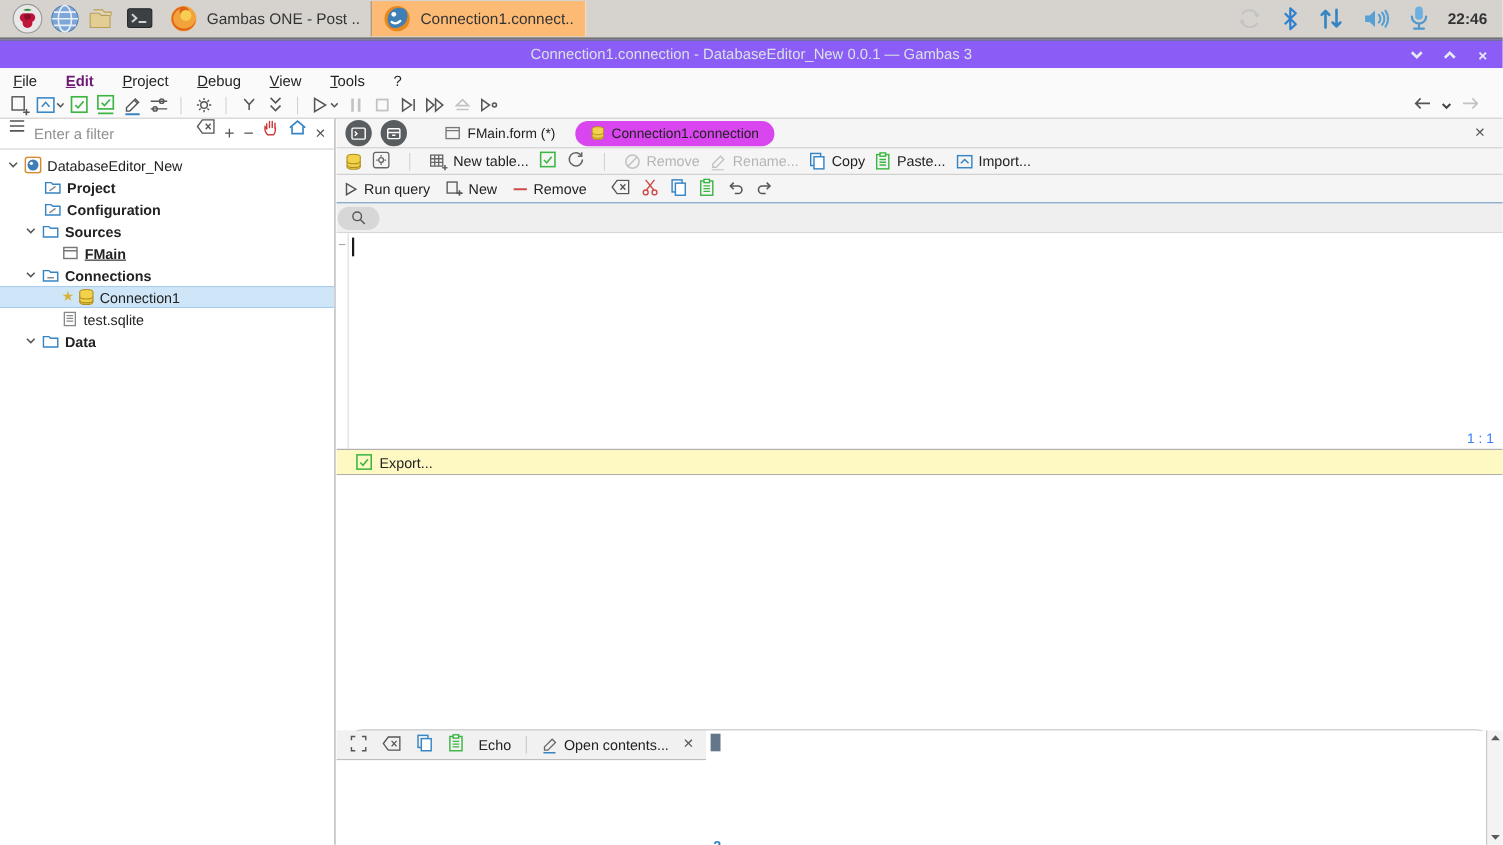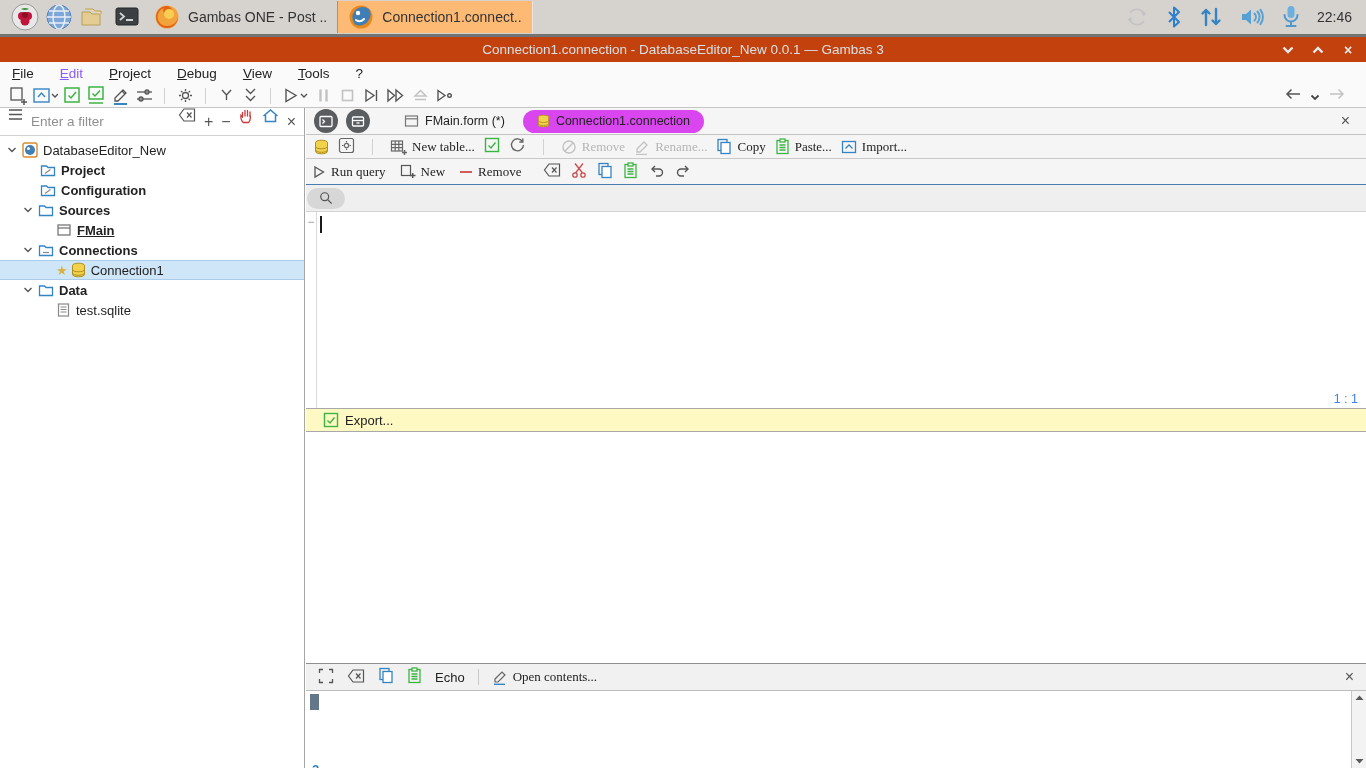--- a/index.html
+++ b/index.html
@@ -5,36 +5,36 @@
   * { box-sizing: border-box; margin: 0; padding: 0; }
   html,body { width:1366px; height:768px; overflow:hidden;
     font-family:"Liberation Sans","DejaVu Sans",sans-serif; font-size:13px; color:#222; background:#fff; }
 
   
   .taskbar { position:absolute; left:0; top:0; width:1366px; height:36px; background:#d6d3cf;
     border-bottom:2px solid #737373; display:flex; align-items:center; padding:0 8px; }
   .tb-ic { width:34px; height:32px; display:flex; align-items:center; justify-content:center; }
   .task-btn { height:32px; display:flex; align-items:center; gap:8px; padding:0 10px; font-size:14px; color:#333; }
   .task-btn.active { background:#fdba74; border-left:1px solid #9a9792; border-right:1px solid #e8e5e0;text-align:center; }
-  .tray { margin-left:auto; display:flex; align-items:center; gap:16px; padding-right:6px; }
+  .tray { margin-left:auto; display:flex; align-items:center; gap:16px; padding-right:6px;font-weight:bold; }
   .clock { font-size:14px; color:#333; }
 
   
-  .titlebar { position:absolute; left:0; top:36px; width:1366px; height:26px; background:#c2410c;
+  .titlebar { position:absolute; left:0; top:36px; width:1366px; height:26px; background:#8b5cf6;
     border-top:1px solid #69767f; display:flex; align-items:center; }
   .titlebar .title { position:absolute; left:0; right:0; text-align:center; color:#d9e0e6; font-size:13.5px; }
   .win-controls { margin-left:auto; display:flex; align-items:center; gap:14px; padding-right:10px; z-index:2; }
   .win-controls .wc { width:16px; height:16px; display:flex; align-items:center; justify-content:center; color:#e6ebef; font-size:14px; font-weight:bold; }
 
   
   .menubar { position:absolute; left:0; top:62px; width:1366px; height:22px; background:#fafafa;
     display:flex; align-items:center; gap:26px; padding-left:12px; font-size:13.5px; }
   .menu-item { display:inline-block; }
   .menu-item.accel::first-letter { text-decoration:underline; }
-  .menu-item.disabled { color:#8b5cf6; }
+  .menu-item.disabled { color:#701a75;font-weight:bold; }
 
   
   .toolbar { position:absolute; left:0; top:84px; width:1366px; height:24px; background:#fafafa;
     border-bottom:1px solid #c6c6c6; display:flex; align-items:center; padding:0 6px; }
   .tbtn { height:22px; min-width:24px; display:flex; align-items:center; justify-content:center; padding:0 2px; }
   .tsep { width:1px; height:16px; background:#d2d2d2; margin:0 8px; }
   .toolbar .nav { margin-left:auto; display:flex; align-items:center; gap:8px; padding-right:14px; font-size:15px; }
 
   
   .sidebar { position:absolute; left:0; top:108px; width:305px; bottom:0; background:#fff; border-right:1px solid #a6a6a6; }
@@ -60,21 +60,21 @@
   
   .tabbar { height:27px; background:#f5f5f5; border-bottom:1px solid #c4c4c4; display:flex; align-items:center; gap:8px; padding:0 8px; }
   .circ { width:24px; height:24px; border-radius:50%; background:#595d60; display:flex; align-items:center; justify-content:center; }
   .tab { display:flex; align-items:center; gap:6px; font-size:12.5px; padding:0 10px; height:23px; }
   .tab.plain { margin-left:16px; }
   .tab.active { background:#d946ef; border-radius:12px; padding:0 14px; }
   .tab-close { margin-left:auto; margin-right:8px; color:#555; font-size:16px; }
 
   
   .dbtoolbar { height:24px; background:#f5f5f5; border-bottom:1px solid #c9c9c9; display:flex; align-items:center; gap:9px; padding:0 8px; font-size:13px; }
-  .tool-lbl { display:flex; align-items:center; gap:5px;font-family:Liberation Serif, serif; }
+  .tool-lbl { display:flex; align-items:center; gap:5px; }
   .tool-lbl.disabled { color:#b5b5b5; }
 
   
   .middle { flex:1; display:flex; min-height:0; }
   .tablelist { width:266px; border-right:1px solid #adadad; background:#fff; }
   .lrow { height:20px; display:flex; align-items:center; gap:6px; padding-left:6px; font-size:13px; }
   .lrow.selected { background:#d9ecfa; border-bottom:2px solid #2e6da4; height:22px; }
 
   .querypanel { flex:1; display:flex; flex-direction:column; min-width:0; }
   .qtoolbar { height:26px; background:#f5f5f5; border-bottom:1px solid #4a7cb0; display:flex; align-items:center; gap:14px; padding:0 6px; font-size:13px; }
@@ -83,21 +83,21 @@
   .search-pill { width:38px; height:21px; background:#d7d7d7; border-radius:11px; display:flex; align-items:center; justify-content:center; margin-left:1px; }
   .editor { height:197px; background:#fff; border-bottom:1px solid #a8a8a8; position:relative; }
   .gutter { position:absolute; left:0; top:0; bottom:0; width:11px; border-right:1px solid #dadada; color:#9a9a9a; font-size:12px; text-align:center; }
   .gutter .fold { position:relative; top:3px; }
   .caret { position:absolute; left:14px; top:4px; width:2px; height:17px; background:#1a1a1a; }
   .curpos { position:absolute; right:8px; bottom:2px; font-size:12.5px; color:#3b82f6; }
   .exportrow { height:23px; background:#fef9c3; border-bottom:1px solid #a8a8a8; display:flex; align-items:center; gap:6px; padding-left:17px; font-size:13px; }
   .qfiller { flex:1; background:#fff; }
 
   
-  .console { height:105px; border-top:1px solid #8f8f8f; display:flex; flex-direction:column; }
+  .console { height:105px; border-top:1px solid #8f8f8f; display:flex; flex-direction:row;border-radius:25px; }
   .ctoolbar { height:27px; background:#f1f1f1; border-bottom:1px solid #bdbdbd; display:flex; align-items:center; gap:13px; padding:0 12px; font-size:13px; }
   .ctoolbar .csep { width:1px; height:16px; background:#c8c8c8; }
   .ctoolbar .cclose { margin-left:auto; color:#555; font-size:16px; }
   .cbody { flex:1; background:#fff; position:relative; }
   .block-caret { position:absolute; left:4px; top:3px; width:9px; height:16px; background:#64768a; }
   .vscroll { position:absolute; right:0; top:0; bottom:0; width:15px; background:#f3f3f3; border-left:1px solid #c6c6c6; display:flex; flex-direction:column; justify-content:space-between; }
   .sbtn { height:14px; display:flex; align-items:center; justify-content:center; }
   .clip-glyph { position:absolute; left:6px; bottom:-1px; height:7px; overflow:hidden; color:#2f7fc2; font-size:13px; font-weight:bold; }
 </style>
 </head>
@@ -402,37 +402,37 @@
     </div>
     <div class="trow selected pl2">
       <span class="star">★</span>
       <svg width="15" height="16" viewBox="0 0 15 16">
           <ellipse cx="7.5" cy="3.5" rx="6" ry="2.3" fill="#f2d24b" stroke="#b08f1f"></ellipse>
           <path d="M1.5 3.5 V12.5 a6 2.3 0 0 0 12 0 V3.5" fill="#f2d24b" stroke="#b08f1f"></path>
           <path d="M1.5 7.5 a6 2.3 0 0 0 12 0 M1.5 11 a6 2.3 0 0 0 12 0" fill="none" stroke="#b08f1f"></path>
         </svg>
       <span class="lbl">Connection1</span>
     </div>
+    <div class="trow pl2">
+      <svg width="15" height="16" viewBox="0 0 15 16" fill="none" stroke="#888" stroke-width="1.2">
+          <rect x="2.5" y="2" width="10" height="12"></rect>
+          <path d="M4.5 5 H10.5 M4.5 7.5 H10.5 M4.5 10 H10.5"></path>
+        </svg>
+      <span class="lbl">test.sqlite</span>
+    </div>
     <div class="trow bold pl1h">
       <span class="chev">
           <svg width="10" height="8" viewBox="0 0 10 8" fill="none" stroke="#555" stroke-width="1.4">
             <path d="M1.5 2 L5 5.5 L8.5 2"></path>
           </svg>
         </span>
       <svg width="16" height="16" viewBox="0 0 16 16" fill="none" stroke="#3584c4" stroke-width="1.3">
           <path d="M1.5 4 h5 l1.5 1.5 h6.5 v8 H1.5 Z"></path>
         </svg>
       <span class="lbl">Data</span>
-    </div>
-    <div class="trow pl2">
-      <svg width="15" height="16" viewBox="0 0 15 16" fill="none" stroke="#888" stroke-width="1.2">
-          <rect x="2.5" y="2" width="10" height="12"></rect>
-          <path d="M4.5 5 H10.5 M4.5 7.5 H10.5 M4.5 10 H10.5"></path>
-        </svg>
-      <span class="lbl">test.sqlite</span>
     </div>
   </div>
 </div>
 
 <div class="content">
 
   <div class="tabbar">
     <span class="circ">
         <svg width="14" height="13" viewBox="0 0 14 13" fill="none" stroke="#fff" stroke-width="1.3">
           <rect x="1" y="1.5" width="12" height="10" rx="1"></rect>

